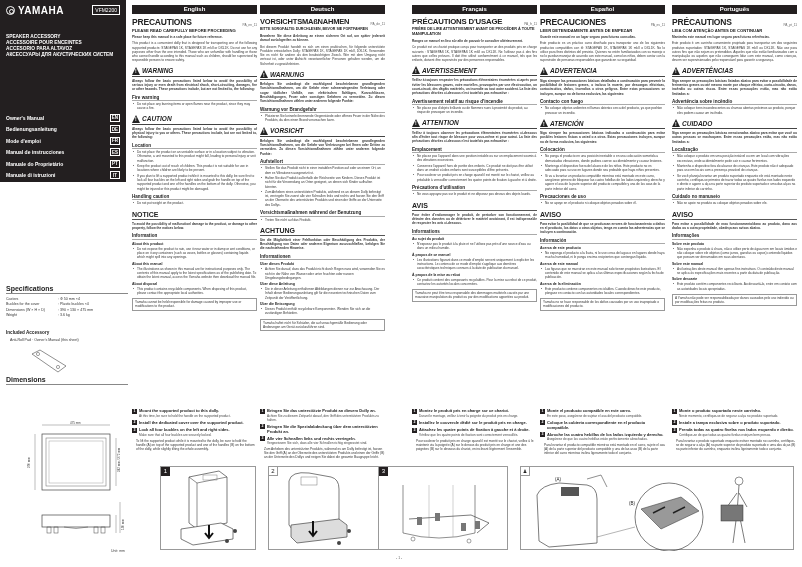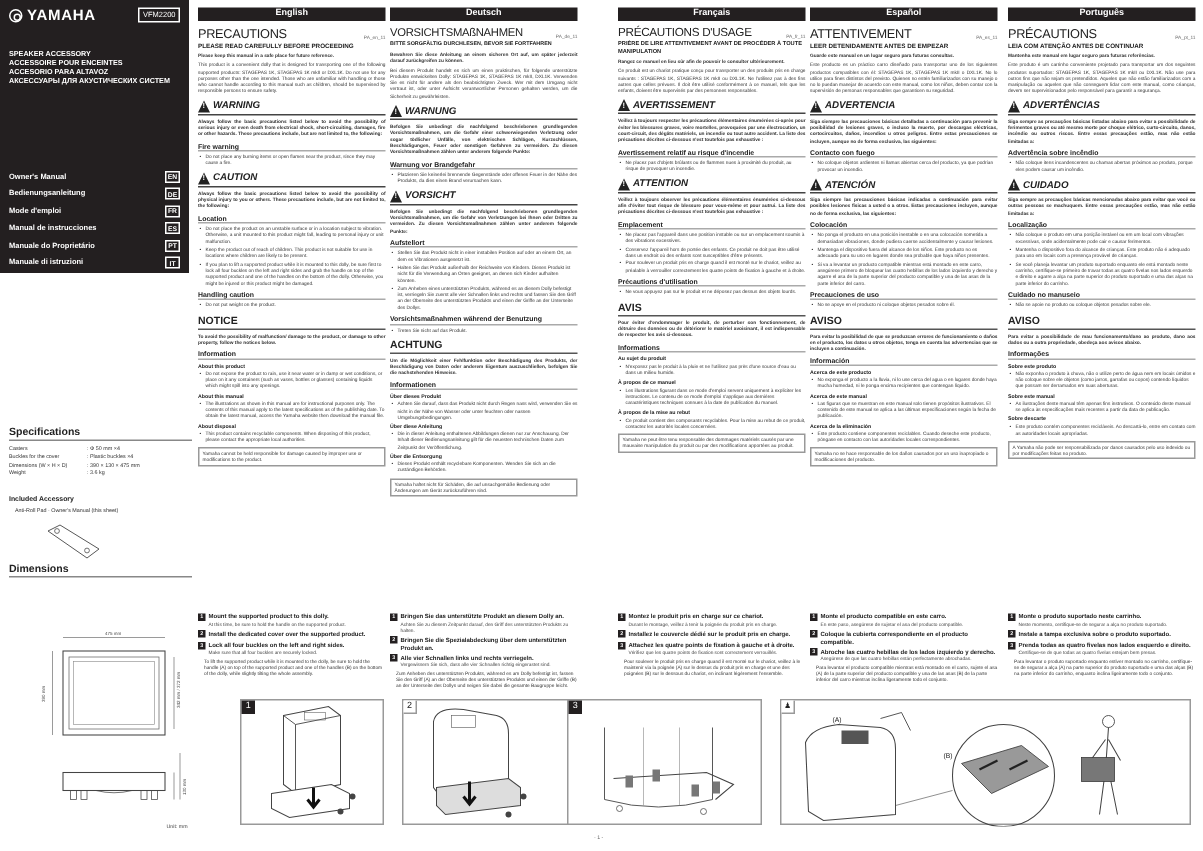--- a/index.html
+++ b/index.html
@@ -24,21 +24,21 @@
 .spec-row .k{width:52px}
 .inc-title{font-size:4.6px;font-weight:bold;margin-top:12px}
 .inc-item{font-size:3.6px;margin-top:3px;padding-left:4px;color:#333}
 .pad-svg{margin:6px 0 0 22px}
 .dim-title{position:absolute;left:6px;top:376px;width:122px;font-size:7px;font-weight:bold;border-bottom:1px solid #888;padding-bottom:1px}
 .unit{position:absolute;left:111px;top:549px;font-size:3.5px;color:#444}
 
 .col{position:absolute;top:5px;width:125px}
 .col-header{background:#231f20;color:#fff;text-align:center;font-size:6px;font-weight:bold;height:9px;line-height:9px}
 .col-title{display:flex;justify-content:space-between;align-items:flex-end;margin-top:3px}
-.col-title .t{font-size:8.5px;font-weight:normal;letter-spacing:-.2px;white-space:nowrap}
+.col-title .t{font-size:8.5px;font-weight:bold;letter-spacing:-.2px;white-space:nowrap}
 .col-title .ref{font-size:3.2px;color:#666}
 .sub{font-size:4.2px;font-weight:bold;margin-top:1px;line-height:5px}
 .p{font-size:3.2px;line-height:4.3px;color:#333;margin-top:2px;text-align:justify}
 .sec-warn{display:flex;align-items:center;gap:2px;font-size:6.5px;font-style:italic;font-weight:bold;border-bottom:1px solid #444;margin-top:4px;padding-bottom:1px}
 .tri{width:0;height:0;border-left:4.5px solid transparent;border-right:4.5px solid transparent;border-bottom:8px solid #222;position:relative}
 .tri:after{content:"!";position:absolute;left:-1px;top:1.5px;color:#fff;font-size:5px;font-style:normal;font-weight:bold}
 .h3{font-size:4.6px;font-weight:bold;border-bottom:1px solid #aaa;margin-top:3px;padding-bottom:.5px}
 .h2{font-size:7px;font-weight:bold;border-bottom:1px solid #555;margin-top:5px;padding-bottom:1px}
 .li{font-size:3.2px;line-height:4.3px;color:#333;padding-left:5px;position:relative;margin-top:1px}
 .li:before{content:"•";position:absolute;left:1px}
@@ -267,21 +267,21 @@
     <div class="h4">Über diese Anleitung</div>
     <div class="li">Die in dieser Anleitung enthaltenen Abbildungen dienen nur zur Anschauung. Der Inhalt dieser Bedienungsanleitung gilt für die neuesten technischen Daten zum Zeitpunkt der Veröffentlichung.</div>
     <div class="h4">Über die Entsorgung</div>
     <div class="li">Dieses Produkt enthält recyclebare Komponenten. Wenden Sie sich an die zuständigen Behörden.</div>
     <div class="note">Yamaha haftet nicht für Schäden, die auf unsachgemäße Bedienung oder Änderungen am Gerät zurückzuführen sind.</div>
   </div>
 
   <div class="col" style="left:540px">
     <div class="col-header">Español</div>
     <div class="col-title">
-        <span class="t">ATTENTIVEMENT</span>
+        <span class="t">PRECAUCIONES</span>
         <span class="ref">PA_es_11</span>
       </div>
     <div class="sub">LEER DETENIDAMENTE ANTES DE EMPEZAR</div>
     <div class="p" style="font-weight:bold">Guarde este manual en un lugar seguro para futuras consultas.</div>
     <div class="p">Este producto es un práctico carro diseñado para transportar uno de los siguientes productos compatibles con él: STAGEPAS 1K, STAGEPAS 1K mkII o DXL1K. No lo utilice para fines distintos del previsto. Quienes no estén familiarizados con su manejo o no lo puedan manejar de acuerdo con este manual, como los niños, deben contar con la supervisión de personas responsables que garanticen su seguridad.</div>
     <div class="sec-warn">
         <span class="tri"></span>
         <span>ADVERTENCIA</span>
       </div>
     <div class="p" style="font-weight:bold">Siga siempre las precauciones básicas detalladas a continuación para prevenir la posibilidad de lesiones graves, o incluso la muerte, por descargas eléctricas, cortocircuitos, daños, incendios u otros peligros. Entre estas precauciones se incluyen, aunque no de forma exclusiva, las siguientes:</div>

